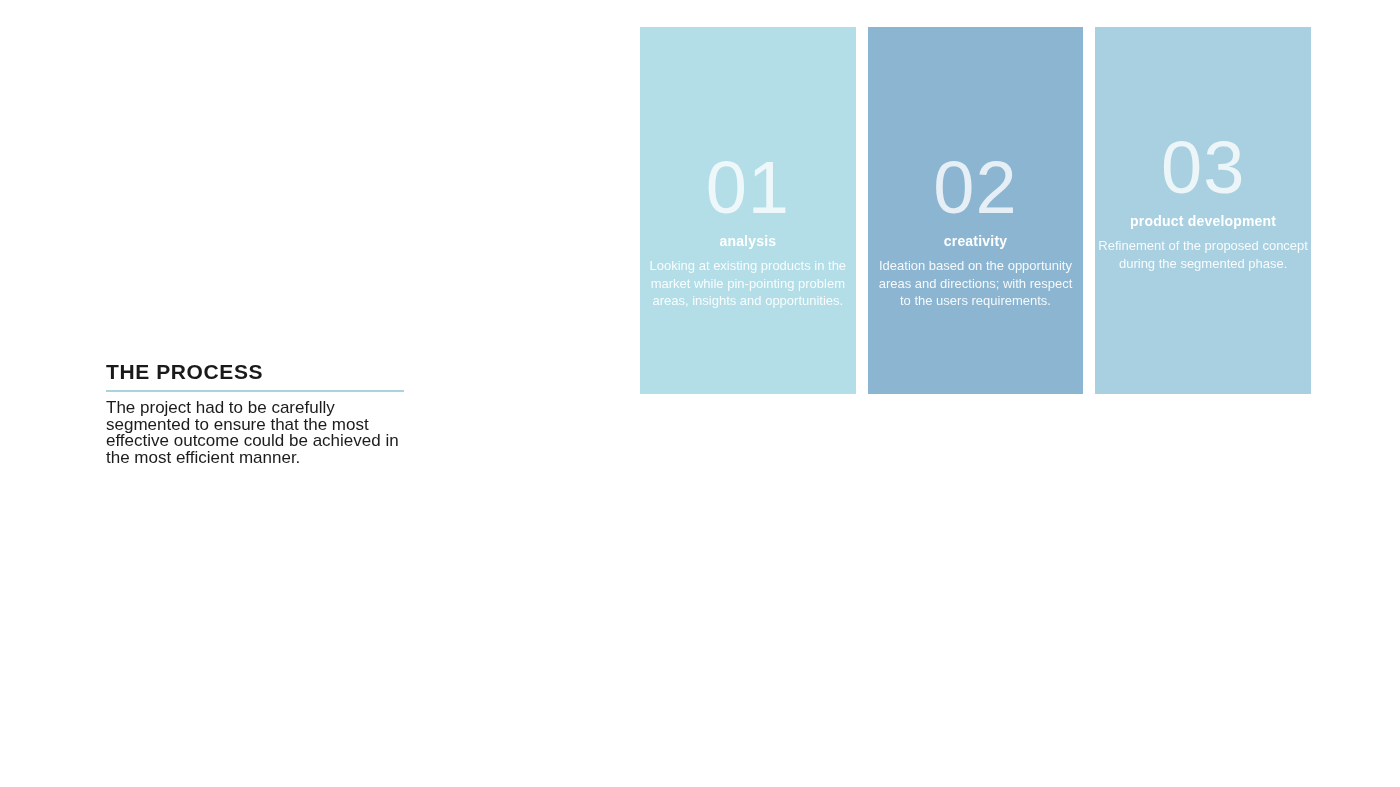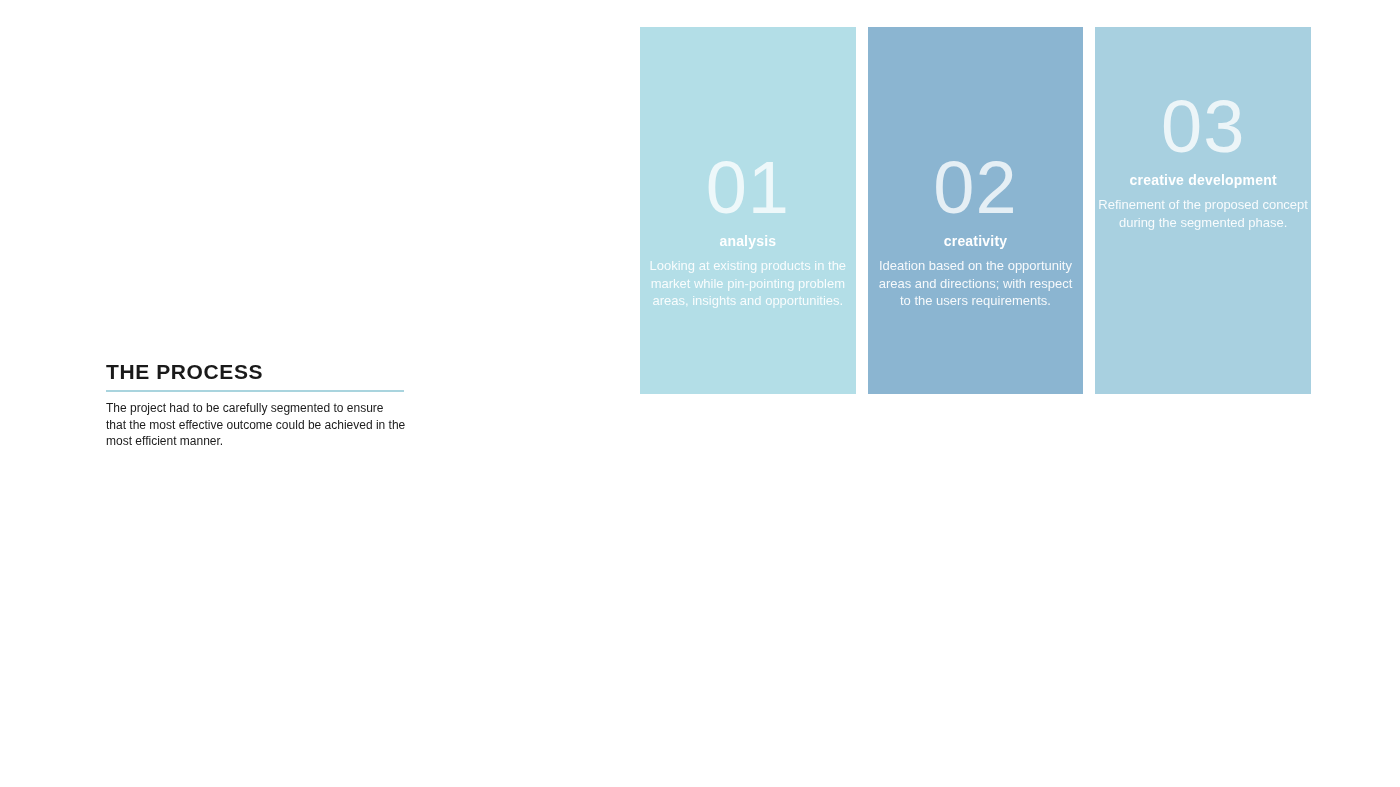--- a/index.html
+++ b/index.html
@@ -32,21 +32,21 @@
     margin: 0 0 7px 0;
     line-height: 1.1;
   }
   #heading-rule {
     width: 298px;
     height: 2px;
     background: #a9d4de;
     margin: 0 0 8px 0;
   }
   #process-body {
-    font-size: 12px;
+    font-size: 17px;
     line-height: 16.5px;
     color: #1c1c1c;
     margin: 0;
     width: 300px;
   }
 
   
   #process-grid {
     position: absolute;
     left: 640px;
@@ -70,21 +70,21 @@
   }
   .quadrant.q1 { background: #b3dee7; }
   .quadrant.q2 { background: #8bb5d1; }
   .quadrant.q3 { background: #a8d0e0; }
   .quadrant.q4 { background: #8bb5d1; }
 
   
   .quadrant.q1 .q-inner,
   .quadrant.q2 .q-inner { padding-top: 125px; }
   .quadrant.q3 .q-inner,
-  .quadrant.q4 .q-inner { padding-top: 64px; }
+  .quadrant.q4 .q-inner { padding-top: 105px; }
 
   .q-inner {
     width: 100%;
     display: flex;
     flex-direction: column;
     align-items: center;
   }
   .q-number {
     font-family: "Liberation Sans", sans-serif;
     font-size: 74px;
@@ -137,20 +137,20 @@
       <div class="q-title">creativity</div>
       <div class="q-desc">Ideation based on the opportunity
 areas and directions; with respect
 to the users requirements.</div>
     </div>
   </div>
 
   <div class="quadrant q3">
     <div class="q-inner">
       <div class="q-number">03</div>
-      <div class="q-title">creative development</div>
+      <div class="q-title">product development</div>
       <div class="q-desc">Refinement of the proposed concept
 during the segmented phase.</div>
     </div>
   </div>
 
 
 </div>
 
 </body></html>

